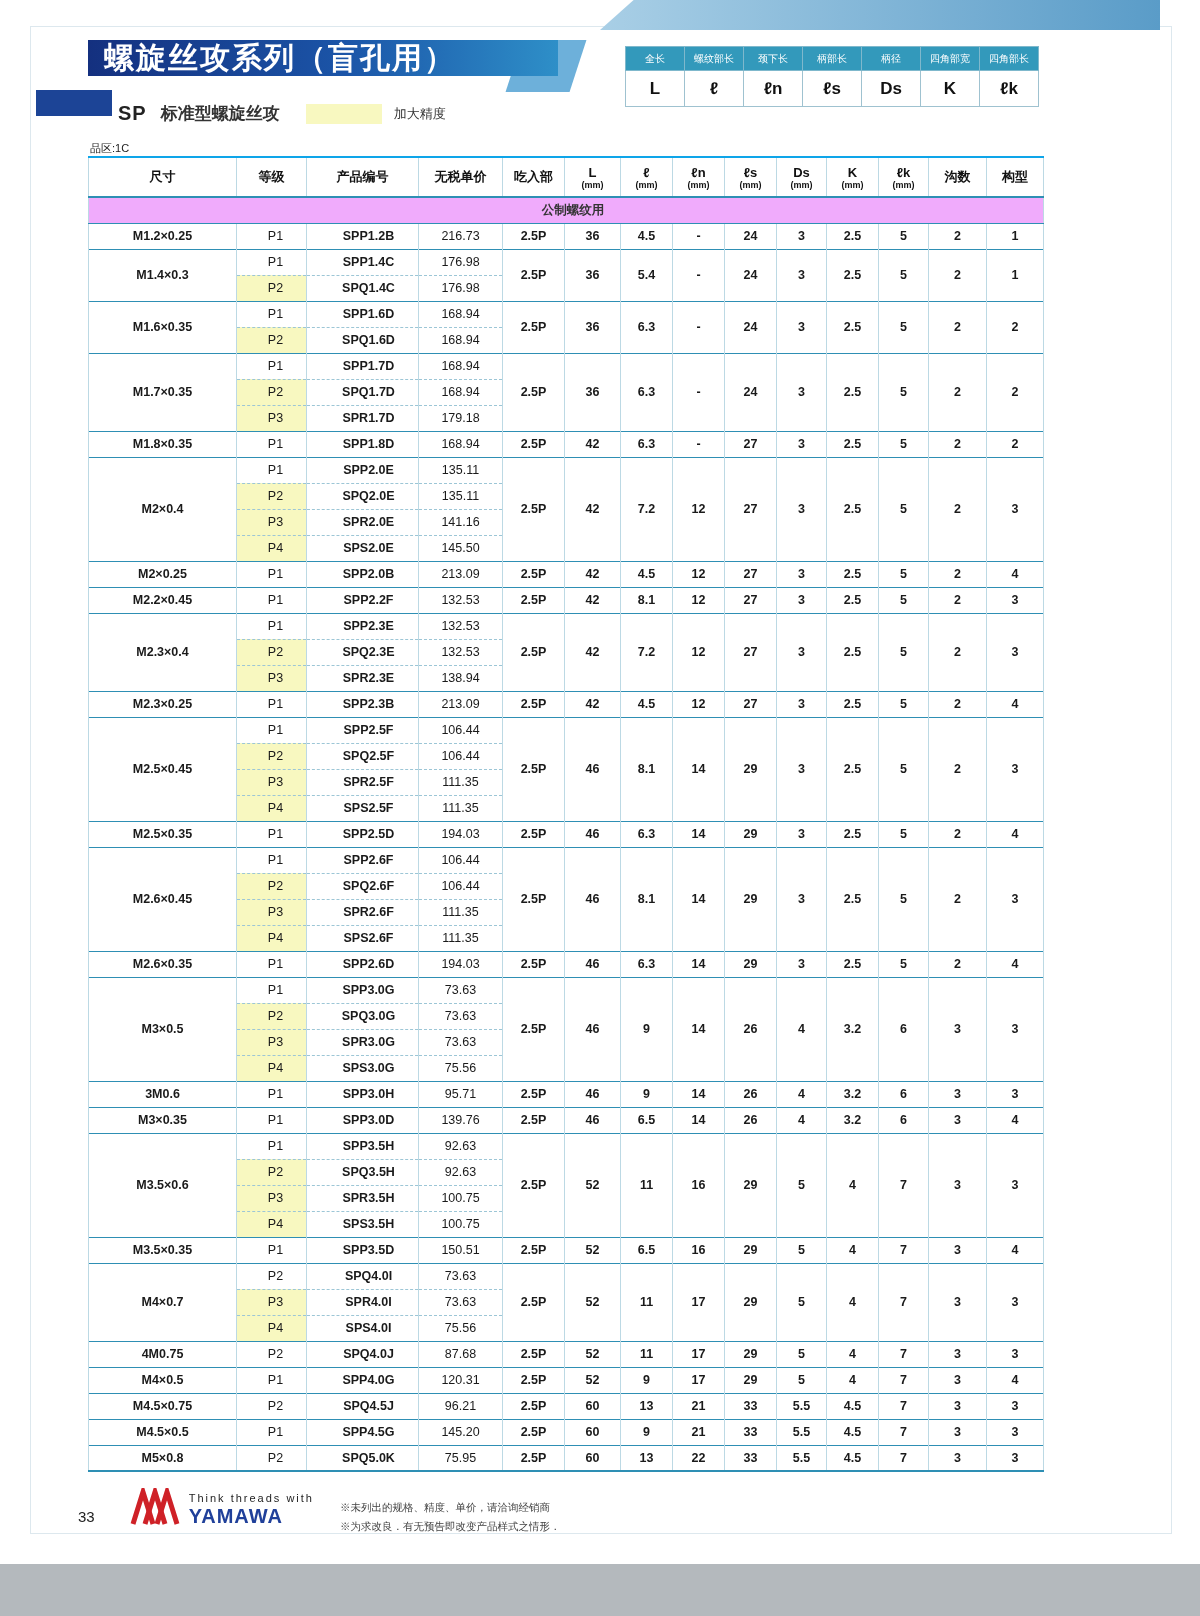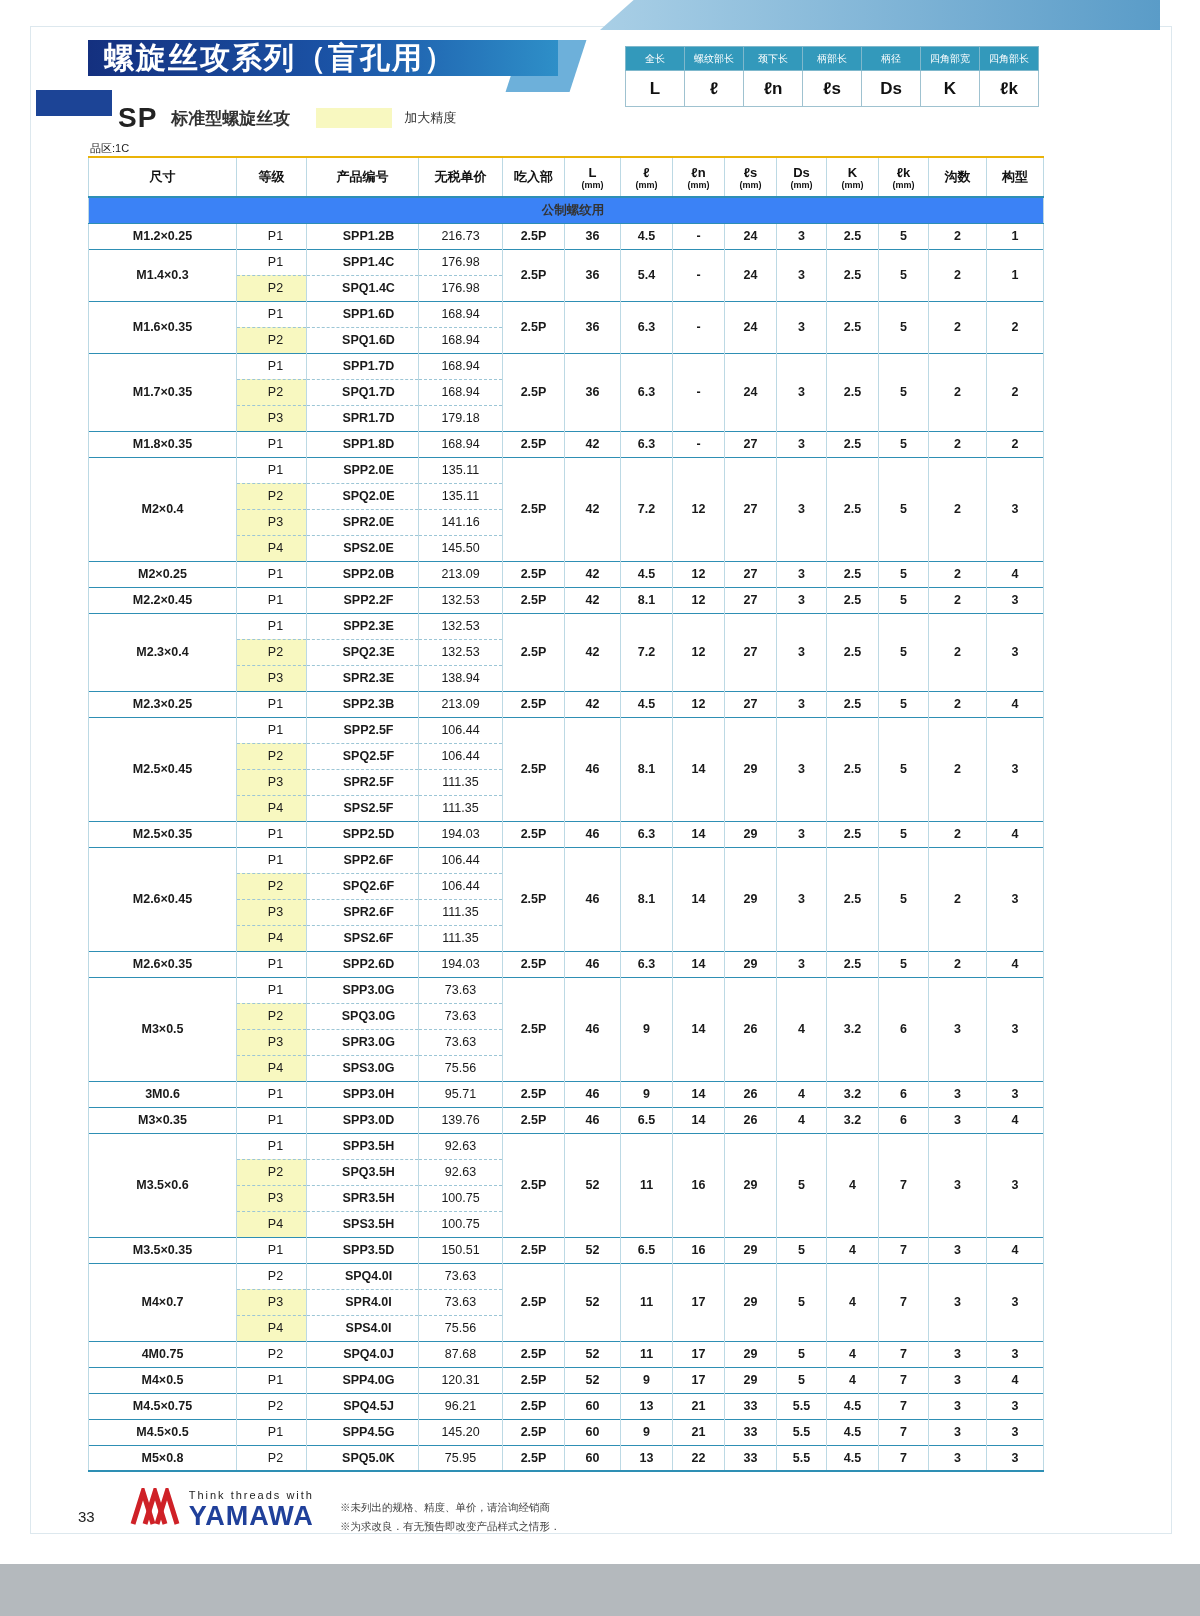--- a/index.html
+++ b/index.html
@@ -11,61 +11,61 @@
   .banner-tail { position:absolute; left:514px; top:40px; width:64px; height:52px; background:#6db0da; transform:skewX(-18deg); }
   .banner { position:absolute; left:88px; top:40px; width:470px; height:36px;
             background:linear-gradient(90deg,#14307f 0%, #1b55a8 55%, #2e8fc8 100%); display:flex; align-items:center; }
   .banner-title { color:#fff; font-size:30px; font-weight:bold; letter-spacing:2px; padding-left:16px; white-space:nowrap; }
   .banner-tab { position:absolute; left:36px; top:90px; width:76px; height:26px; background:#1c4496; }
   .top-wedge { position:absolute; top:0; left:600px; width:560px; height:30px;
                background:linear-gradient(90deg,#a9cfe6,#5a9cc8); clip-path:polygon(6% 0,100% 0,100% 100%,0 100%); }
 
   
   .sp-line { position:absolute; left:118px; top:102px; display:flex; align-items:center; }
-  .sp-code { font-size:28px; font-weight:bold; color:#222; letter-spacing:1px; }
+  .sp-code { font-size:20px; font-weight:bold; color:#222; letter-spacing:1px; }
   .sp-name { font-size:17px; font-weight:bold; color:#333; margin-left:14px; }
   .hl-swatch { width:76px; height:20px; background:#f8f8c0; margin-left:26px; }
   .hl-note { font-size:13px; color:#333; margin-left:12px; }
 
   .area-label { position:absolute; left:90px; top:141px; font-size:11px; color:#222; }
 
   
   .legend { position:absolute; left:625px; top:46px; border-collapse:collapse; }
   .legend th { width:59px; height:24px; background:#3399bb; color:#fff; font-size:10px; font-weight:normal;
                border:1px solid #7fb8cc; }
   .legend td { height:36px; background:#fff; font-size:17px; font-weight:bold; text-align:center;
                border:1px solid #9fc2d0; color:#111; }
 
   
   .spec-wrap { position:absolute; left:88px; top:156px; }
   table.spec { border-collapse:collapse; table-layout:fixed; width:955px; }
   table.spec th, table.spec td { border-left:1px solid #bcd9e4; border-right:1px solid #bcd9e4; }
   table.spec thead th { height:40px; font-size:13px; font-weight:bold; color:#111;
-        border-top:2px solid #eab308; border-bottom:2px solid #2e8fb4; vertical-align:middle; background:#fff; }
+        border-top:2px solid #0ea5e9; border-bottom:2px solid #2e8fb4; vertical-align:middle; background:#fff; }
   table.spec thead th .unit { display:block; font-size:9px; font-weight:bold; line-height:1; margin-top:1px; }
-  td.section { height:22px; background:#3b82f6; font-size:12px; font-weight:bold; color:#333;
+  td.section { height:22px; background:#f0abfc; font-size:12px; font-weight:bold; color:#333;
                padding-left:14px; border-bottom:1.5px solid #2e8fb4; }
   table.spec tbody td { height:26px; text-align:center; vertical-align:middle; font-size:12.5px; }
   tr.gs > td { border-top:1.5px solid #2e8fb4; }
   table.spec { border-bottom:2px solid #2e8fb4; }
   td.inner { border-top:1px dashed #9cc6d6; }
   td.size-cell { font-size:15px; font-weight:bold; }
   td.grade-cell { font-size:12px;padding-left:8px; }
   td.grade-cell.hl { background:#f8f8c0; }
   td.code-cell { font-weight:bold; font-size:12px; text-align:left; padding-left:12px; }
   td.price-cell { font-size:12.5px; }
   td.value-cell { font-weight:bold; font-size:12.5px; }
 
   
   .footer { position:absolute; left:78px; top:1488px; display:flex; align-items:center; }
   .page-num { font-size:15px; color:#222; margin-right:34px; margin-top:14px; }
   .logo { display:flex; align-items:center; }
   .logo-mark { margin-right:8px; }
   .logo-text .tagline { font-size:11px; letter-spacing:2px; color:#222; margin-bottom:2px; }
-  .logo-text .brand { font-size:27px; font-weight:bold; color:#20409a; letter-spacing:1px; line-height:1; }
+  .logo-text .brand { font-size:20px; font-weight:bold; color:#20409a; letter-spacing:1px; line-height:1; }
   .notes { position:absolute; left:340px; top:1498px; font-size:10.5px; color:#444; line-height:1.8; }
   .scan-edge { position:absolute; left:0; bottom:0; width:1200px; height:52px; background:#b4b9bd; }
 </style>
 </head>
 <body>
 
 <div class="page">
   <div class="frame"></div>
   <div class="top-wedge"></div>
 

